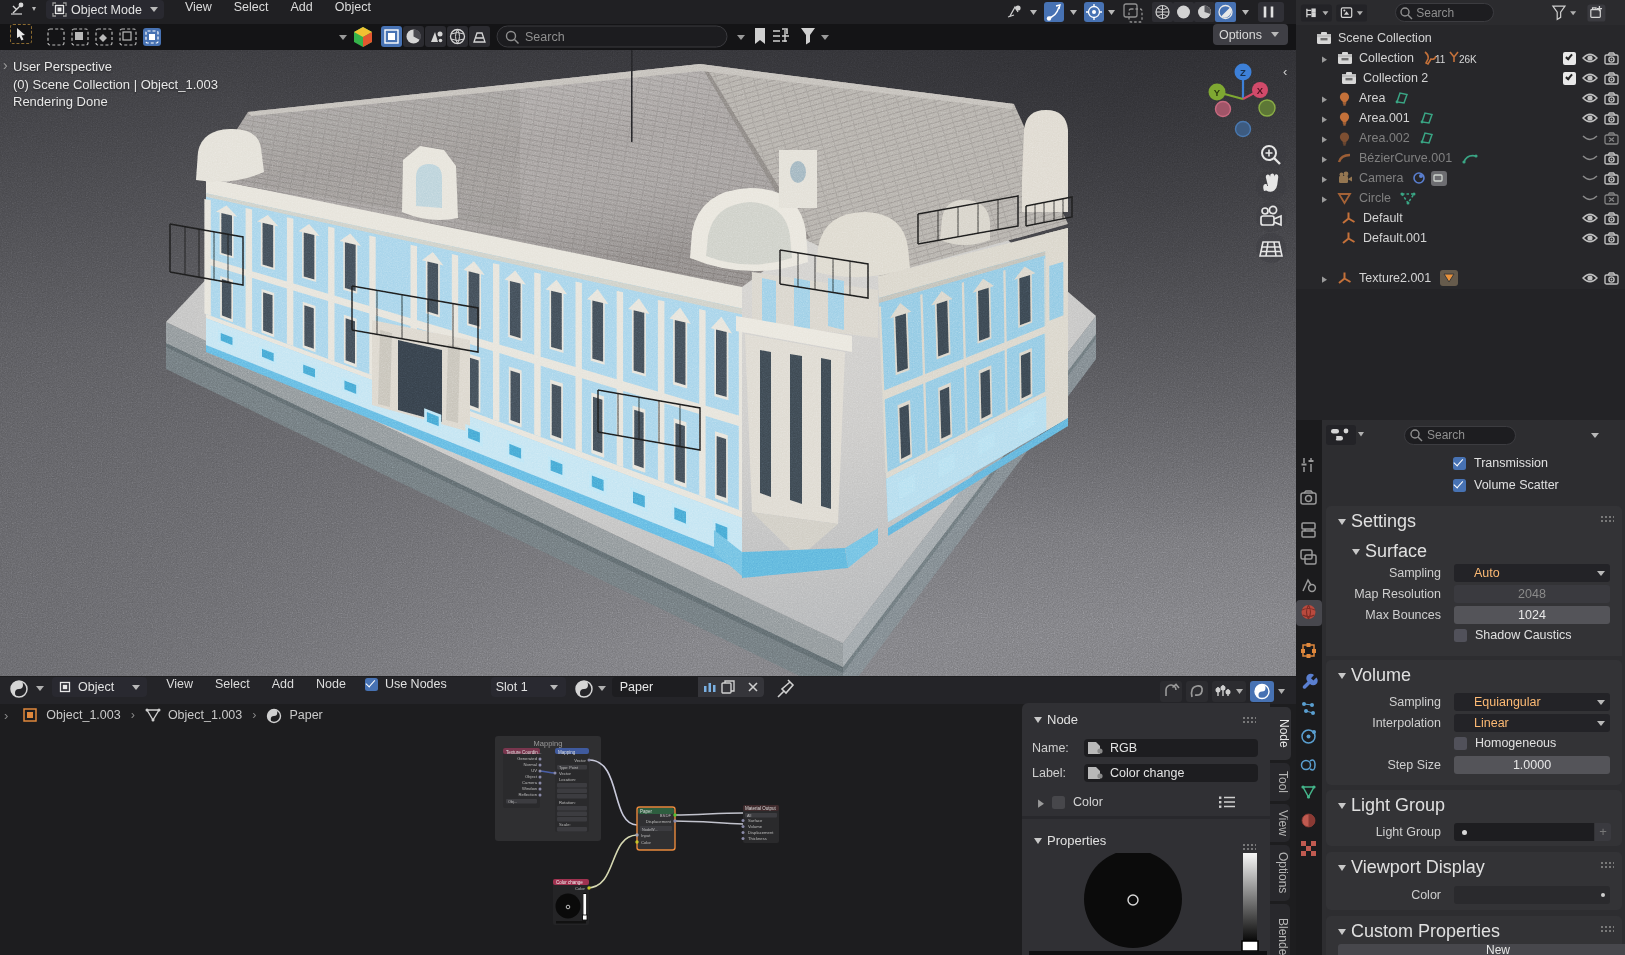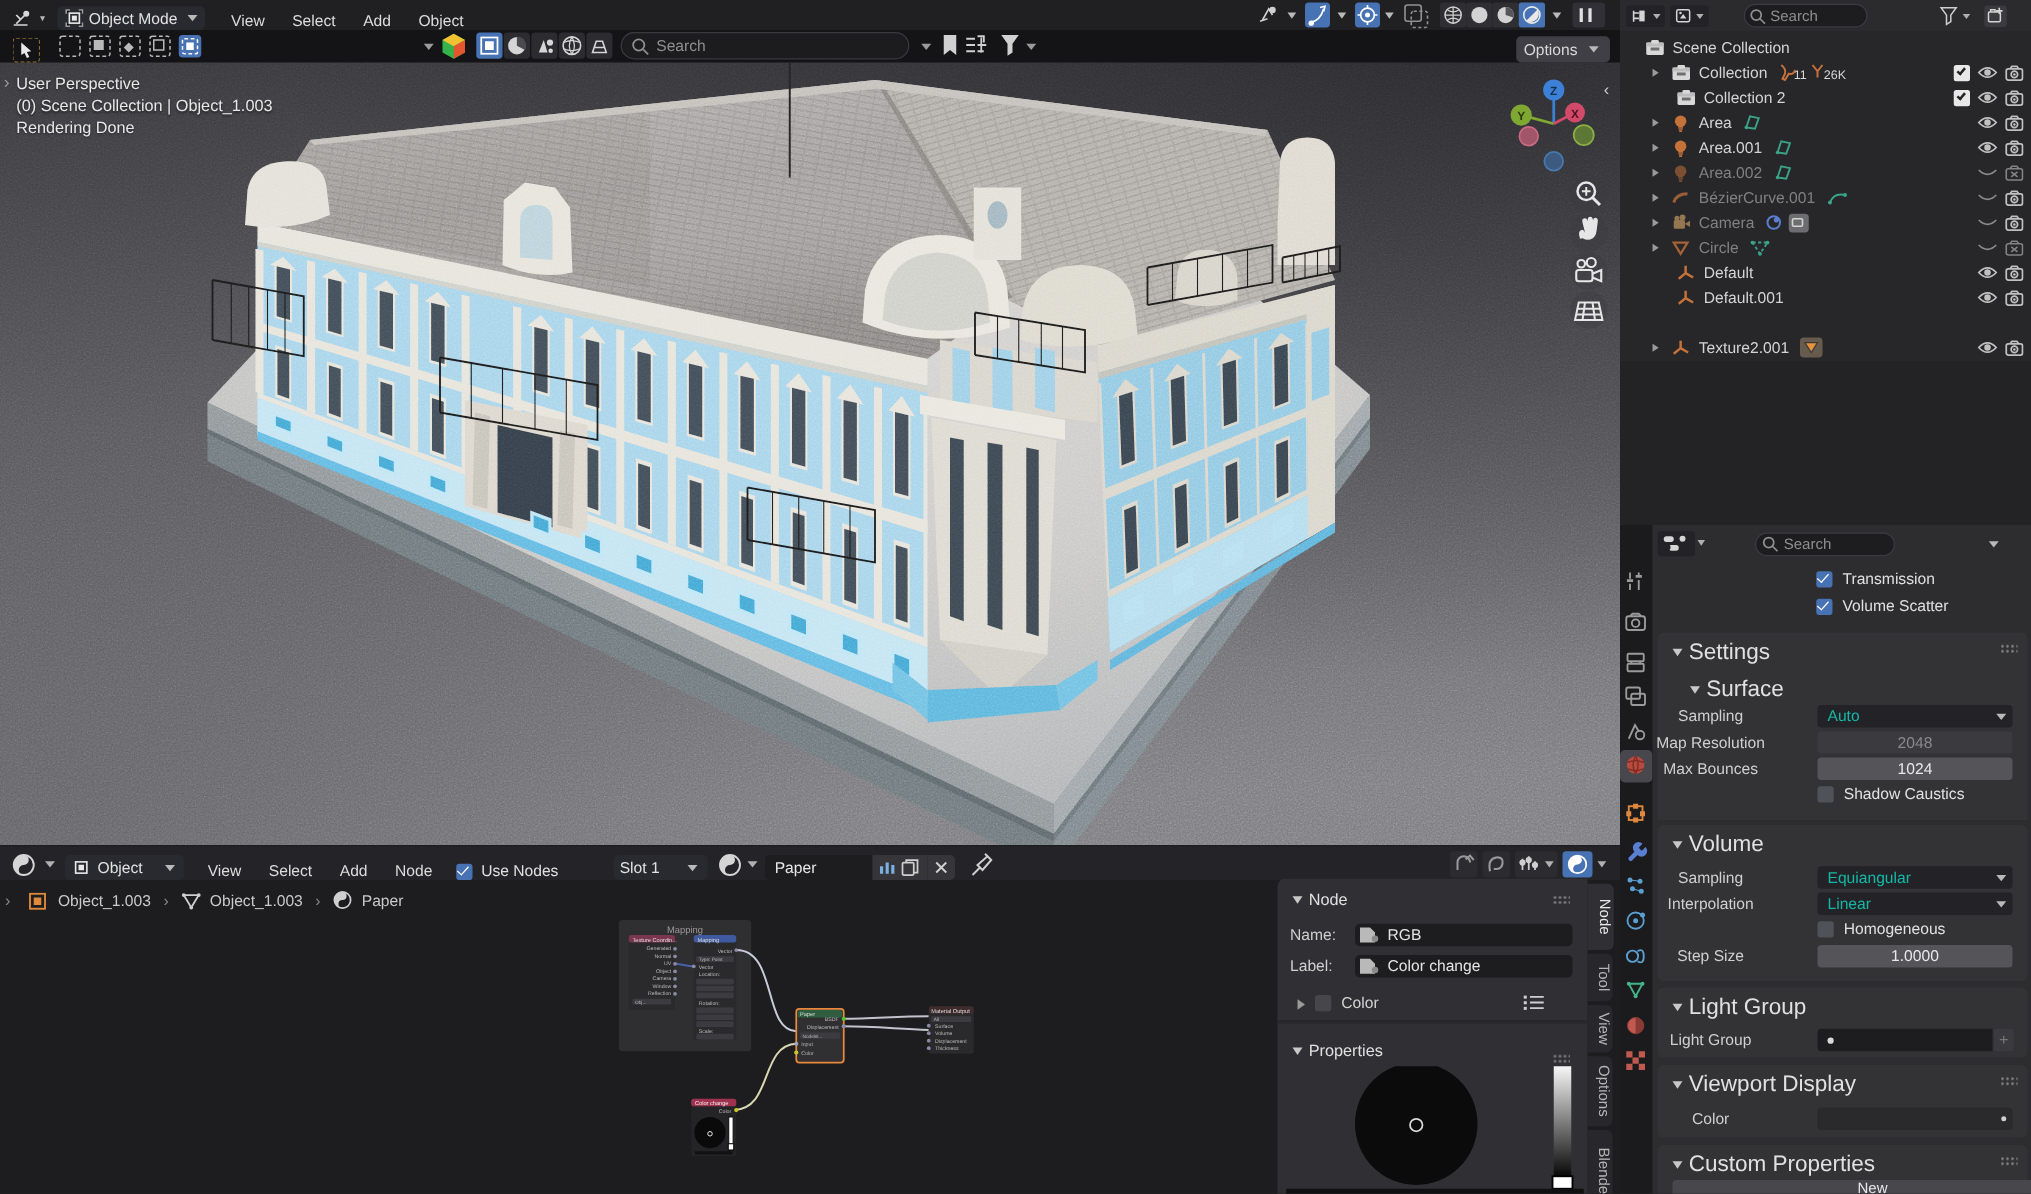--- a/index.html
+++ b/index.html
@@ -1,32 +1,32 @@
 <!DOCTYPE html>
 <html><head><meta charset="utf-8"><style>
 *{margin:0;padding:0;box-sizing:border-box}
 html,body{width:1625px;height:955px;overflow:hidden;background:#1d1d1f;font-family:"Liberation Sans",sans-serif;-webkit-font-smoothing:antialiased}
 .abs{position:absolute}
 #root{position:relative;width:1625px;height:955px}
 
-.hrow{display:flex;align-items:flex-end;color:#d8d8d8;font-size:12.5px}
+.hrow{display:flex;align-items:flex-start;color:#d8d8d8;font-size:12.5px}
 .menu{padding:0 11px;color:#dcdcdc}
 .wbtn{background:#292930;border-radius:4px;display:inline-flex;align-items:center;color:#e2e2e2}
 .caret{display:inline-block;width:7px;height:7px;margin:0 4px;position:relative}
 .caret:before{content:"";position:absolute;left:0;top:1px;border-left:4px solid transparent;border-right:4px solid transparent;border-top:5px solid #b9b9b9}
 .ico{display:inline-flex;align-items:center;justify-content:center}
 
 .orow{display:flex;align-items:center;height:20px;color:#d4d4d4;font-size:12.5px;position:relative}
 .orow .nm{margin-left:6px}
 .dim{color:#808080}
 .rt{position:absolute;right:6px;display:flex;align-items:center;gap:6px}
 
-.plabel{color:#cfcfcf;font-size:12.5px;text-align:center}
+.plabel{color:#cfcfcf;font-size:12.5px;text-align:right}
 .pfield{background:#545459;border-radius:3px;color:#e8e8e8;font-size:12.5px;display:flex;align-items:center;justify-content:center;height:18px}
-.pmenu{background:#232327;border-radius:3px;color:#14b8a6;font-size:12.5px;display:flex;align-items:center;height:18px;padding:0 8px}
+.pmenu{background:#232327;border-radius:3px;color:#fdba74;font-size:12.5px;display:flex;align-items:center;height:18px;padding:0 20px}
 .phead{color:#e0e0e0;font-size:18px;display:flex;align-items:center}
 .chk{width:13px;height:13px;border-radius:2.5px;background:#4772b3;position:relative;display:inline-block}
 .chk:after{content:"";position:absolute;left:3.2px;top:0.6px;width:4px;height:7.5px;border:solid #fff;border-width:0 1.8px 1.8px 0;transform:rotate(42deg)}
 .chk0{width:13px;height:13px;border-radius:2.5px;background:#51515a;display:inline-block}
 .dots{position:absolute;right:8px;top:6px;width:14px;height:8px;background-image:radial-gradient(#8a8a8a 1px,transparent 1.2px);background-size:4px 4px;opacity:.8}
 .exp{display:inline-block;width:8px;height:8px;position:relative;margin-right:5px}
 .exp:before{content:"";position:absolute;top:1px;left:0;border-left:4.5px solid transparent;border-right:4.5px solid transparent;border-top:6px solid #c8c8c8}
 </style></head><body>
 <div id="root">
 

